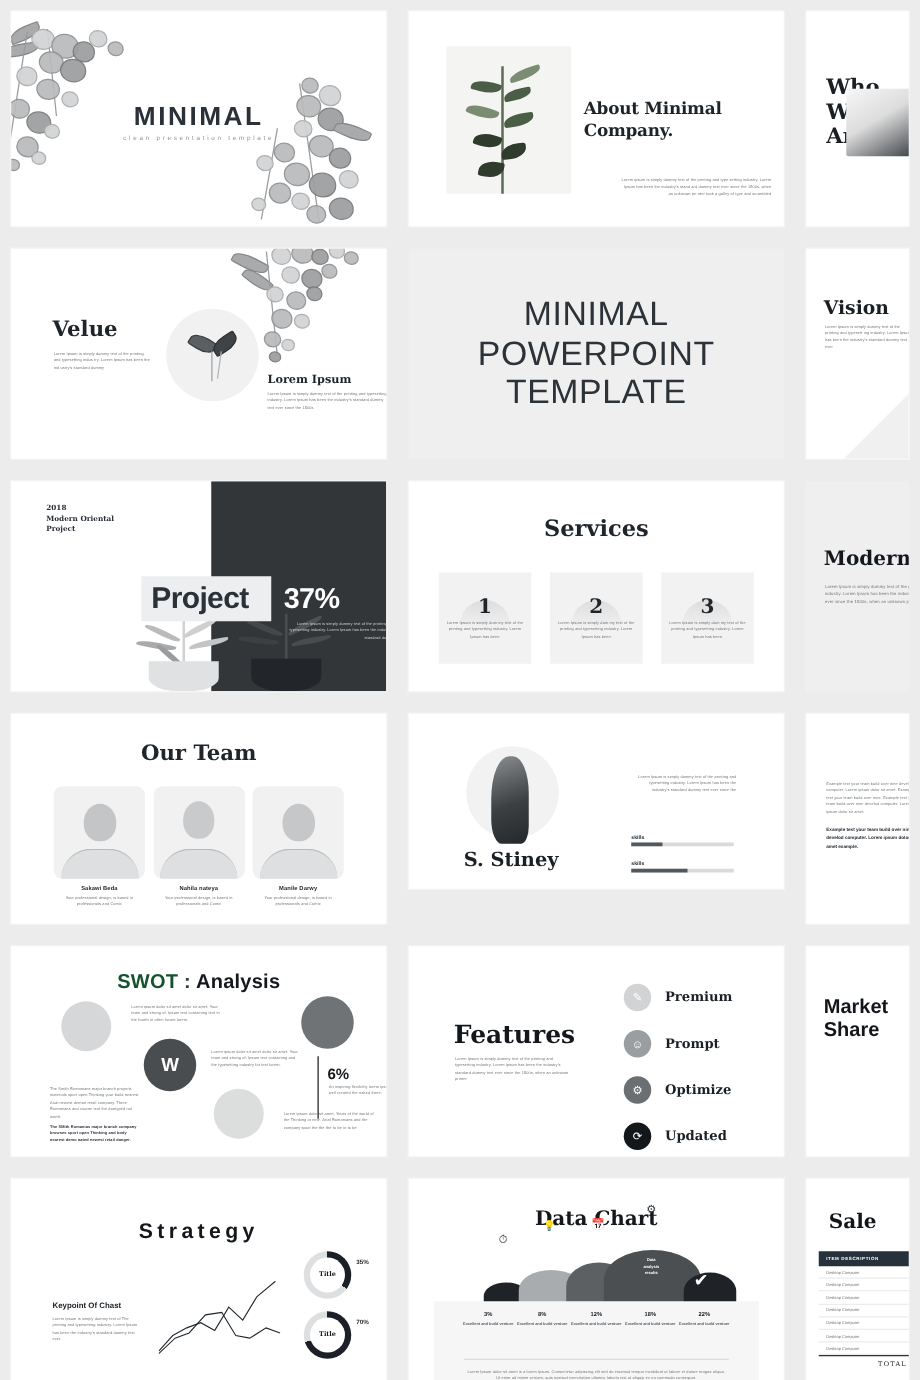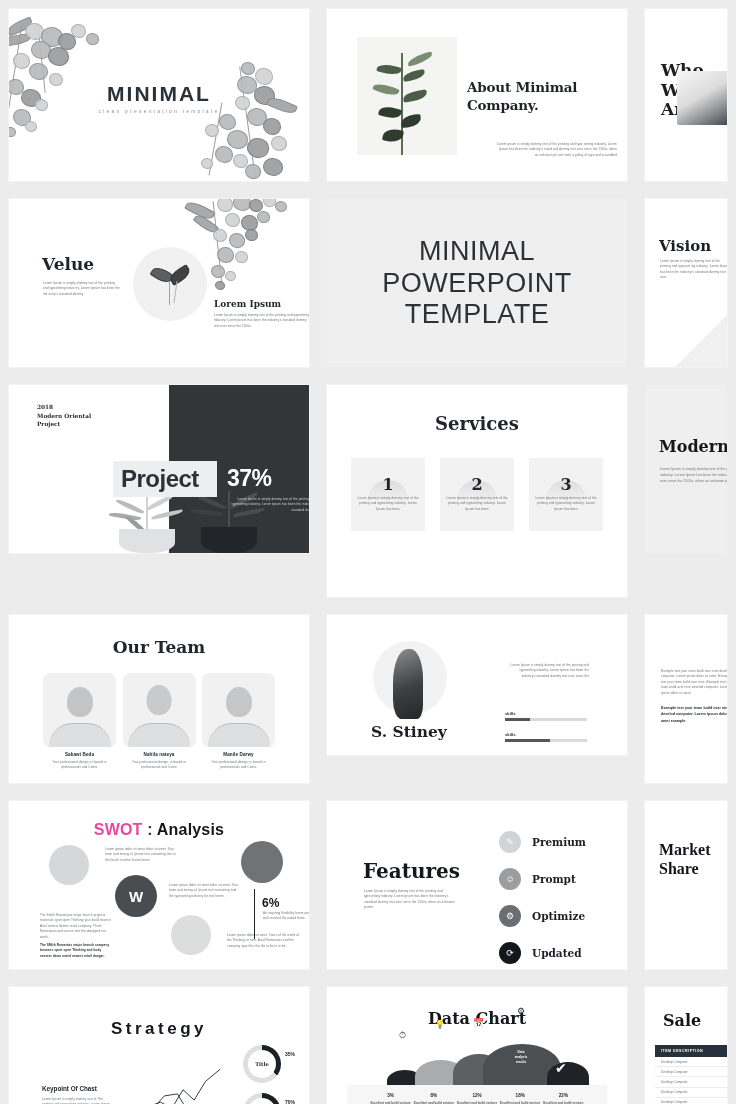--- a/index.html
+++ b/index.html
@@ -212,21 +212,21 @@
   .bar > i { position:absolute; left:0; top:0; bottom:0; background:#53585d; display:block; }
 
   
   .tb-body { position:absolute; left:16px; top:54px; width:74px; }
   .tb-bold { position:absolute; left:16px; top:90px; width:74px;
              font-weight:700; font-size:3.7px; line-height:1.7; color:#1f252b; }
 
   
   .swot-h { position:absolute; left:50%; top:20px; transform:translateX(-50%);
             font-weight:700; font-size:16px; letter-spacing:.2px; white-space:nowrap; }
-  .swot-h .s { color:#ec4899; } .swot-h .c { color:#33393f; } .swot-h .a { color:#14181c; }
+  .swot-h .s { color:#14532d; } .swot-h .c { color:#33393f; } .swot-h .a { color:#14181c; }
   .sw-circ { position:absolute; border-radius:50%; }
   .sw-g1 { background:#d6d7d8; } .sw-g2 { background:#494d50; }
   .sw-g3 { background:#6f7376; } .sw-g4 { background:#dcdddd; }
   .sw-t { position:absolute; }
   .sw-6 { position:absolute; left:253px; top:95px;
           font-weight:700; font-size:12px; color:#14181c; }
   .sw-line { position:absolute; left:245px; top:88px; width:1px; height:50px; background:#1d2125; }
   .sw-bold { font-weight:700; color:#1f252b; }
 
   
@@ -236,21 +236,21 @@
   .ft-body { position:absolute; left:37px; top:88px; width:94px; }
   .ft-list { position:absolute; left:172px; top:30px; }
   .ft-item { display:flex; align-items:center; margin-bottom:15px; }
   .ft-ic { width:22px; height:22px; border-radius:50%; display:flex;
            align-items:center; justify-content:center; font-size:9px; color:#fff; }
   .ft-lab { margin-left:11px; font-family:"DejaVu Serif", serif; font-weight:700;
             font-size:10.5px; color:#1b2026; }
 
   
   .ms-h { position:absolute; left:14px; top:40px;
-          font-family:Liberation Serif, serif; font-weight:700;
+          font-family:Liberation Sans, sans-serif; font-weight:700;
           font-size:16px; line-height:1.18; color:#12161a; }
 
   
   .str-h { position:absolute; left:50%; top:32px; transform:translateX(-50%);
            font-weight:700; font-size:17px; letter-spacing:3.5px; color:#14181c; }
   .str-k { position:absolute; left:33px; top:98px;
            font-weight:700; font-size:6.3px; color:#1b2026; }
   .str-body { position:absolute; left:33px; top:110px; width:72px; }
   .donut { position:absolute; width:38px; height:38px; border-radius:50%; }
   .donut .hole { position:absolute; inset:5px; border-radius:50%; background:#fff;
@@ -462,21 +462,21 @@
         <div class="res-pot" style="left:16px;bottom:0;width:56px;height:26px;background:#22262a;"></div>
       </div>
       <div class="res-band"></div>
       <div class="res-word">Project</div>
       <div class="res-pct">37%</div>
       <div class="res-body lorem">Lorem Ipsum is simply dummy text of the printing and typesetting industry. Lorem Ipsum has been the industry's standard dummy</div>
     </div>
   </div>
 
   <div class="cell">
-    <div class="slide" style="height:212px">
+    <div class="slide" style="height:168px">
       <div class="svc-h">Services</div>
       <div class="svc-cards">
         <div class="svc-card">
           <div class="svc-bump"></div>
           <div class="svc-num">1</div>
           <div class="svc-body lorem">Lorem Ipsum is simply dum my text of the printing and typesetting industry. Lorem Ipsum has been</div>
         </div>
         <div class="svc-card">
           <div class="svc-bump"></div>
           <div class="svc-num">2</div>

